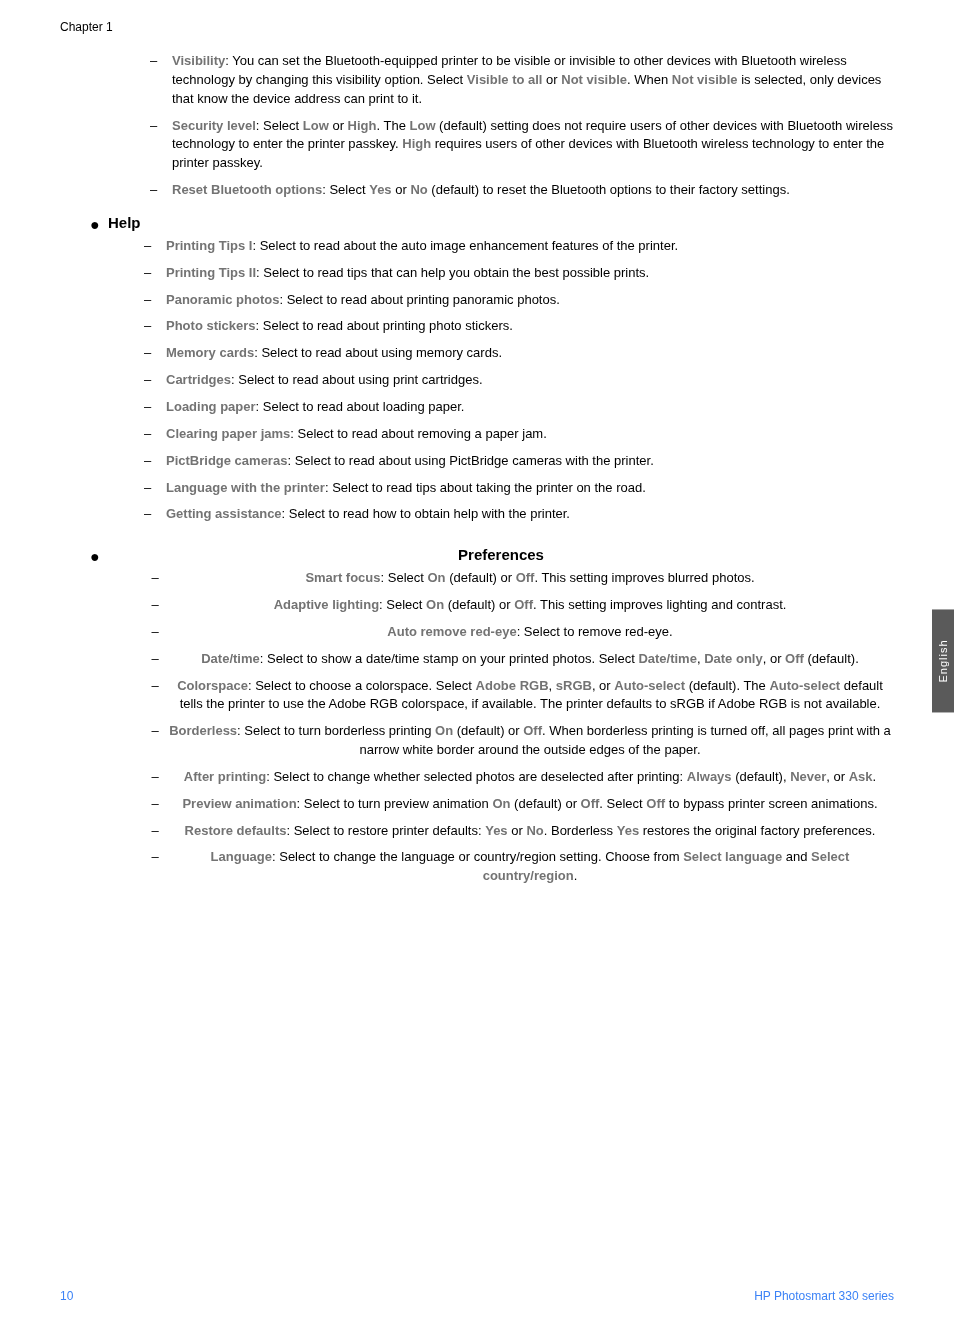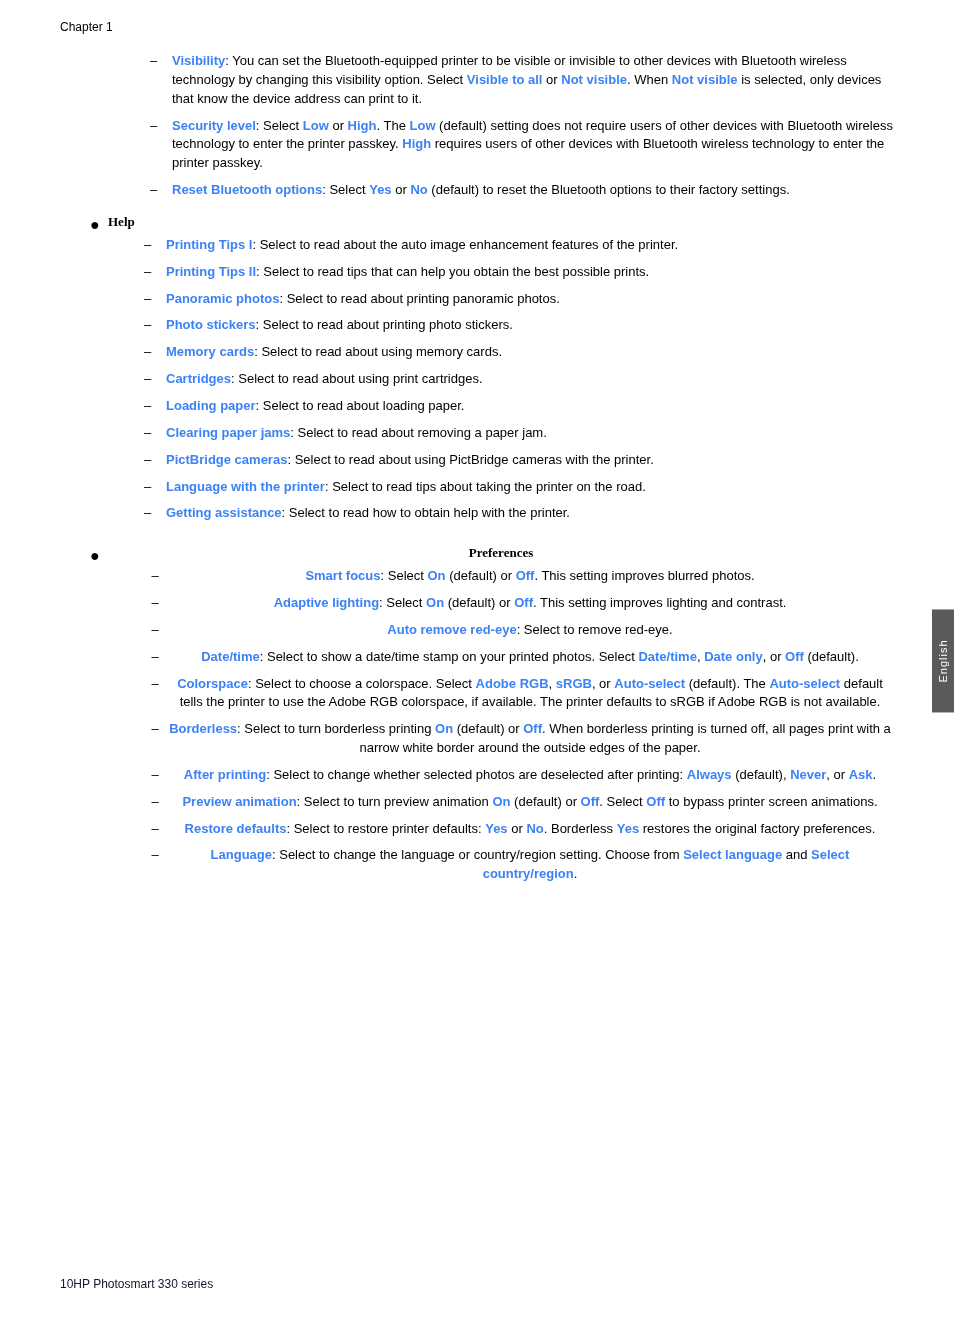--- a/index.html
+++ b/index.html
@@ -36,22 +36,21 @@
     }
     .bullet-dot {
       width: 18px;
       min-width: 18px;
       margin-top: 2px;
       font-size: 16px;
       color: #000;
     }
     .bullet-label {
       font-weight: bold;
-      font-size: 13px;
-      font-family: Liberation Serif, serif;
+      font-size: 15px;
     }
     .sub-list {
       margin-left: 36px;
       margin-top: 6px;
     }
     .sub-item {
       display: flex;
       align-items: flex-start;
       margin-bottom: 8px;
       line-height: 1.45;
@@ -61,31 +60,32 @@
       color: #000;
       font-size: 13px;
       padding-top: 0;
     }
     .sub-content {
       font-size: 13px;
       line-height: 1.45;
       flex: 1;
     }
     .green {
-      color: #3b82f6;
+      color: #737373;
       font-weight: bold;
     }
     .footer {
       position: absolute;
-      bottom: 30px;
+      bottom: 18px;
       left: 60px;
       right: 60px;
       display: flex;
+      justify-content: space-between;
       font-size: 12px;
-      color: #0f172a;
+      color: #3b82f6;
     }
     .side-tab {
       position: absolute;
       right: 0;
       top: 50%;
       transform: translateY(-50%);
       width: 22px;
       background: #5a5a5a;
       display: flex;
       align-items: center;

